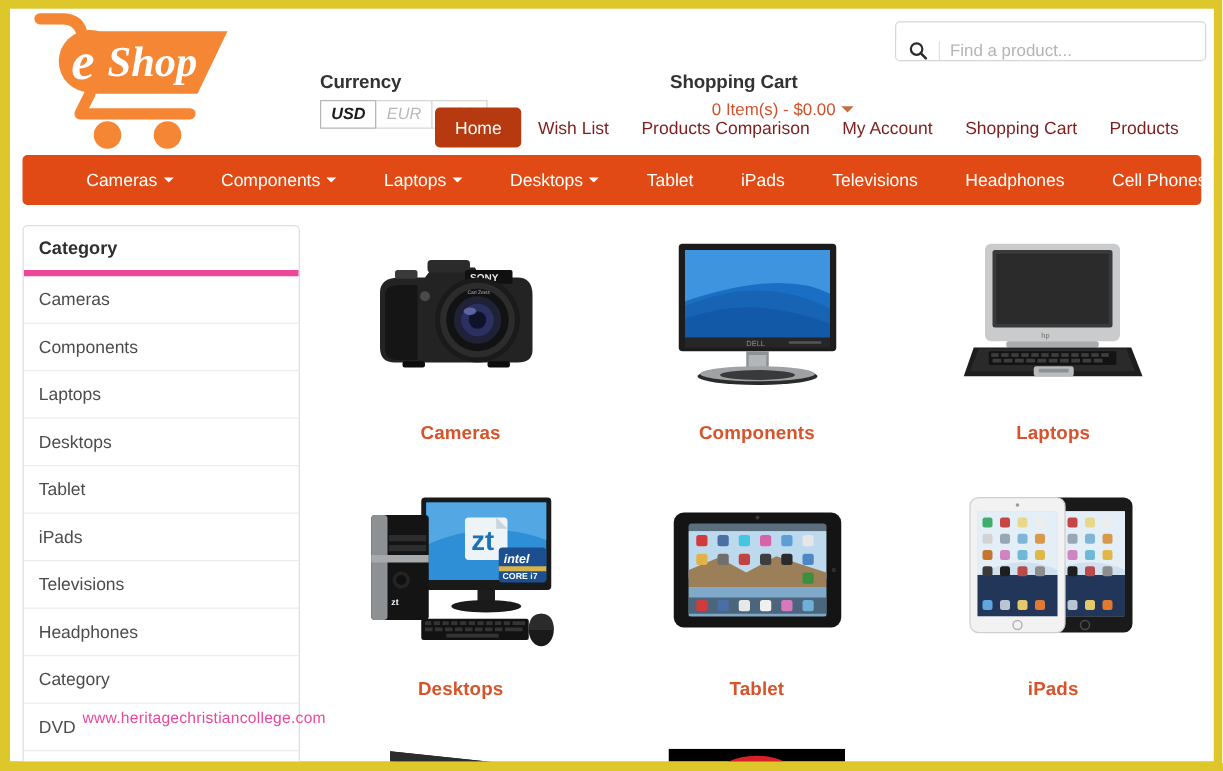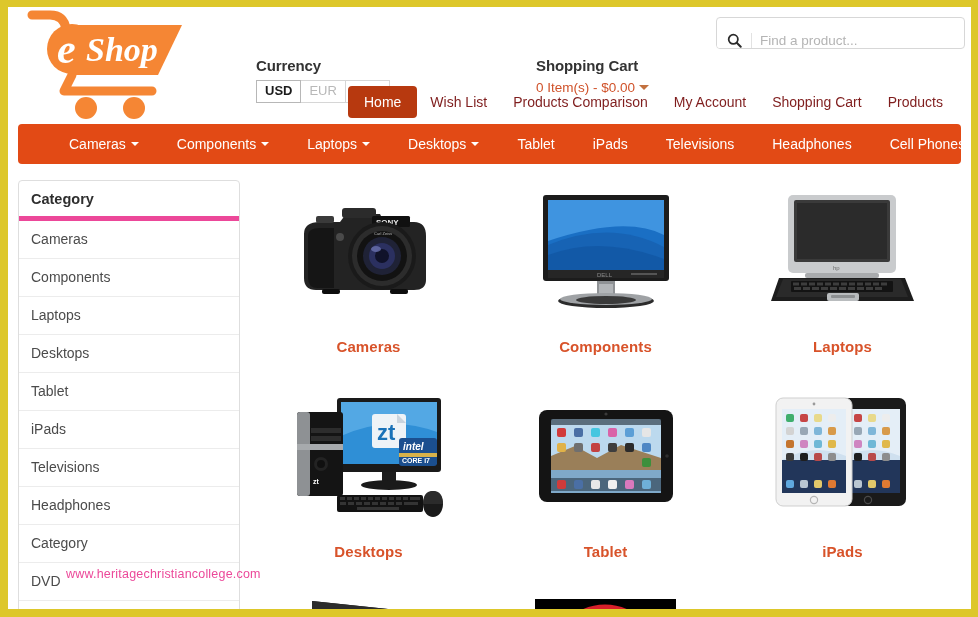--- a/index.html
+++ b/index.html
@@ -62,40 +62,42 @@
   .cur-btn {
     border: 1px solid #d6d6d6;
     background: #ffffff;
     font-family: "Liberation Sans", sans-serif;
     font-size: 13px;
     color: #b8b8b8;
     padding: 3px 8px 4px 8px;
     line-height: 14px;
     cursor: pointer;
     margin-right: -1px;
+    font-style: italic;
   }
   .cur-btn.active {
     color: #1b1b1b;
     font-weight: bold;
     border-color: #b7b7b7;
     position: relative;
     z-index: 2;
   }
 
   #cart-block {
     position: absolute;
     left: 528px;
     top: 8px;
     width: 180px;
   }
   #cart-summary {
     font-size: 13.5px;
     color: #d0522a;
     cursor: pointer;
     white-space: nowrap;
+    text-align: center;
   }
   .caret-down {
     display: inline-block;
     width: 0; height: 0;
     border-left: 5px solid transparent;
     border-right: 5px solid transparent;
     border-top: 5px solid #c2713f;
     vertical-align: middle;
     margin-left: 4px;
     margin-bottom: 1px;

